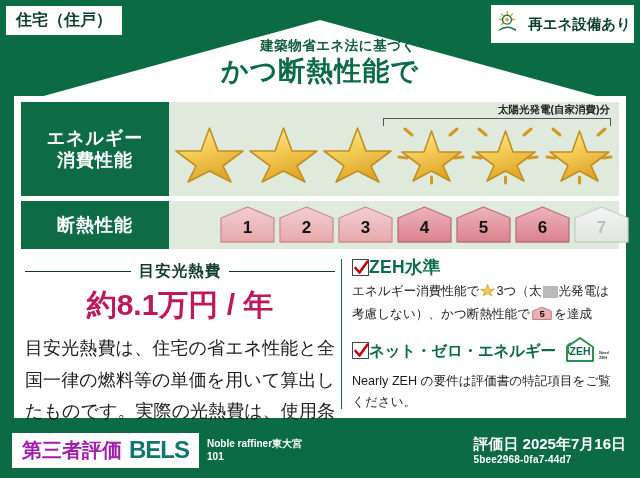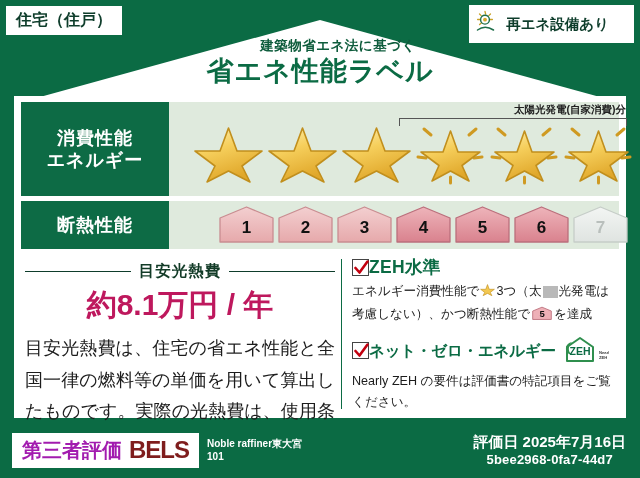--- a/index.html
+++ b/index.html
@@ -34,21 +34,21 @@
     background: #ffffff;
     padding: 6px 10px 7px 10px;
     font-size: 16px; font-weight: bold; color: #0e3d2b;
     letter-spacing: 0px;
     z-index: 6;
     line-height: 1;
   }
   .badge-renew {
     position: absolute; right: 6px; top: 5px;
     background: #ffffff;
-    padding: 4px 25px 4px 6px;
+    padding: 4px 3px 4px 6px;
     display: flex; align-items: center; gap: 5px;
     z-index: 6;
   }
   .badge-renew .txt {
     font-size: 14.5px; font-weight: bold; color: #0e3d2b; line-height: 1;
   }
 
   .title-wrap {
     position: absolute; left: 0; top: 38px; width: 640px;
     text-align: center; z-index: 5;
@@ -72,37 +72,37 @@
   }
 
   
   .perf-row {
     display: flex;
     align-items: stretch;
     margin: 6px 7px 0 7px;
     background: #dfeadd;
     height: 94px;
   }
-  .perf-row.insul { height: 48px; margin-top: 5px; }
+  .perf-row.insul { height: 48px; margin-top: 5px; gap: 20px; }
 
   .row-label {
     width: 148px;
     background: #0d6b45;
     color: #ffffff;
     display: flex; flex-direction: column;
     align-items: center; justify-content: center;
     font-size: 18px; font-weight: bold;
     line-height: 1.25; letter-spacing: 1px;
     flex: none;
   }
   .insul .row-label { font-size: 18px; }
 
   .row-body {
     flex: 1; position: relative;
-    display: flex; align-items: center; padding-left: 19px;
+    display: flex; align-items: center;
   }
 
   
   .stars {
     display: flex; align-items: center; gap: 1px;
     margin-left: 4px; margin-top: 6px;
   }
   .star-cell { position: relative; width: 73px; height: 66px; }
   .bracket-label {
     position: absolute; right: 9px; top: 1px;
@@ -196,33 +196,33 @@
     background: #ffffff;
     margin-left: 12px;
     padding: 5px 10px 6px 10px;
     display: flex; align-items: center; gap: 7px;
   }
   .bels-jp {
     font-size: 20px; font-weight: bold; color: #a21caf; letter-spacing: 0px;
     line-height: 1;
   }
   .bels-en {
-    font-size: 24px; font-weight: bold; color: #7f1d1d;
+    font-size: 24px; font-weight: bold; color: #0f766e;
     letter-spacing: -1px; line-height: 1;
   }
   .prop {
     color: #ffffff; margin-left: 8px;
     font-size: 10px; line-height: 1.35; font-weight: bold;
   }
   .eval {
     margin-left: auto; margin-right: 14px;
-    color: #ffffff; text-align: center;
+    color: #ffffff; text-align: left;
   }
   .eval .d { font-size: 15px; font-weight: bold; line-height: 1.25; }
-  .eval .id { font-size: 13px; font-weight: bold; letter-spacing: 0.2px; }
+  .eval .id { font-size: 10px; font-weight: bold; letter-spacing: 0.2px; }
 </style>
 </head>
 <body>
 
 <div id="label">
 
   <div class="top-band">
     <svg class="roof" viewBox="0 0 640 90" preserveAspectRatio="none">
       <polygon points="0,90 320,2 640,90" fill="#ffffff"></polygon>
     </svg>
@@ -246,29 +246,29 @@
         <circle cx="10" cy="10.7" r="4.4" fill="none" stroke="#1f6f4a" stroke-width="1.4"></circle>
         <circle cx="10" cy="10.7" r="1.9" fill="#d9a92b"></circle>
         <path d="M2.5 21 Q10 15.5 18.5 21" fill="none" stroke="#1f6f4a" stroke-width="1.5" stroke-linecap="round"></path>
       </svg>
     </span>
     <span class="txt">再エネ設備あり</span>
   </div>
 
   <div class="title-wrap">
     <div class="title-sub">建築物省エネ法に基づく</div>
-    <div class="title-main">省エネ性能ラベル</div>
+    <div class="title-main">かつ断熱性能で</div>
   </div>
 
   <div class="card">
 
     <div class="perf-row energy">
       <div class="row-label">
+        <span>エネルギー</span>
         <span>消費性能</span>
-        <span>エネルギー</span>
       </div>
       <div class="row-body">
         <div class="bracket-label">太陽光発電(自家消費)分</div>
         <div class="bracket"></div>
 
         <div class="stars">
 
           <div class="star-cell">
             <svg width="73" height="66" viewBox="0 0 73 66">
               <defs>

